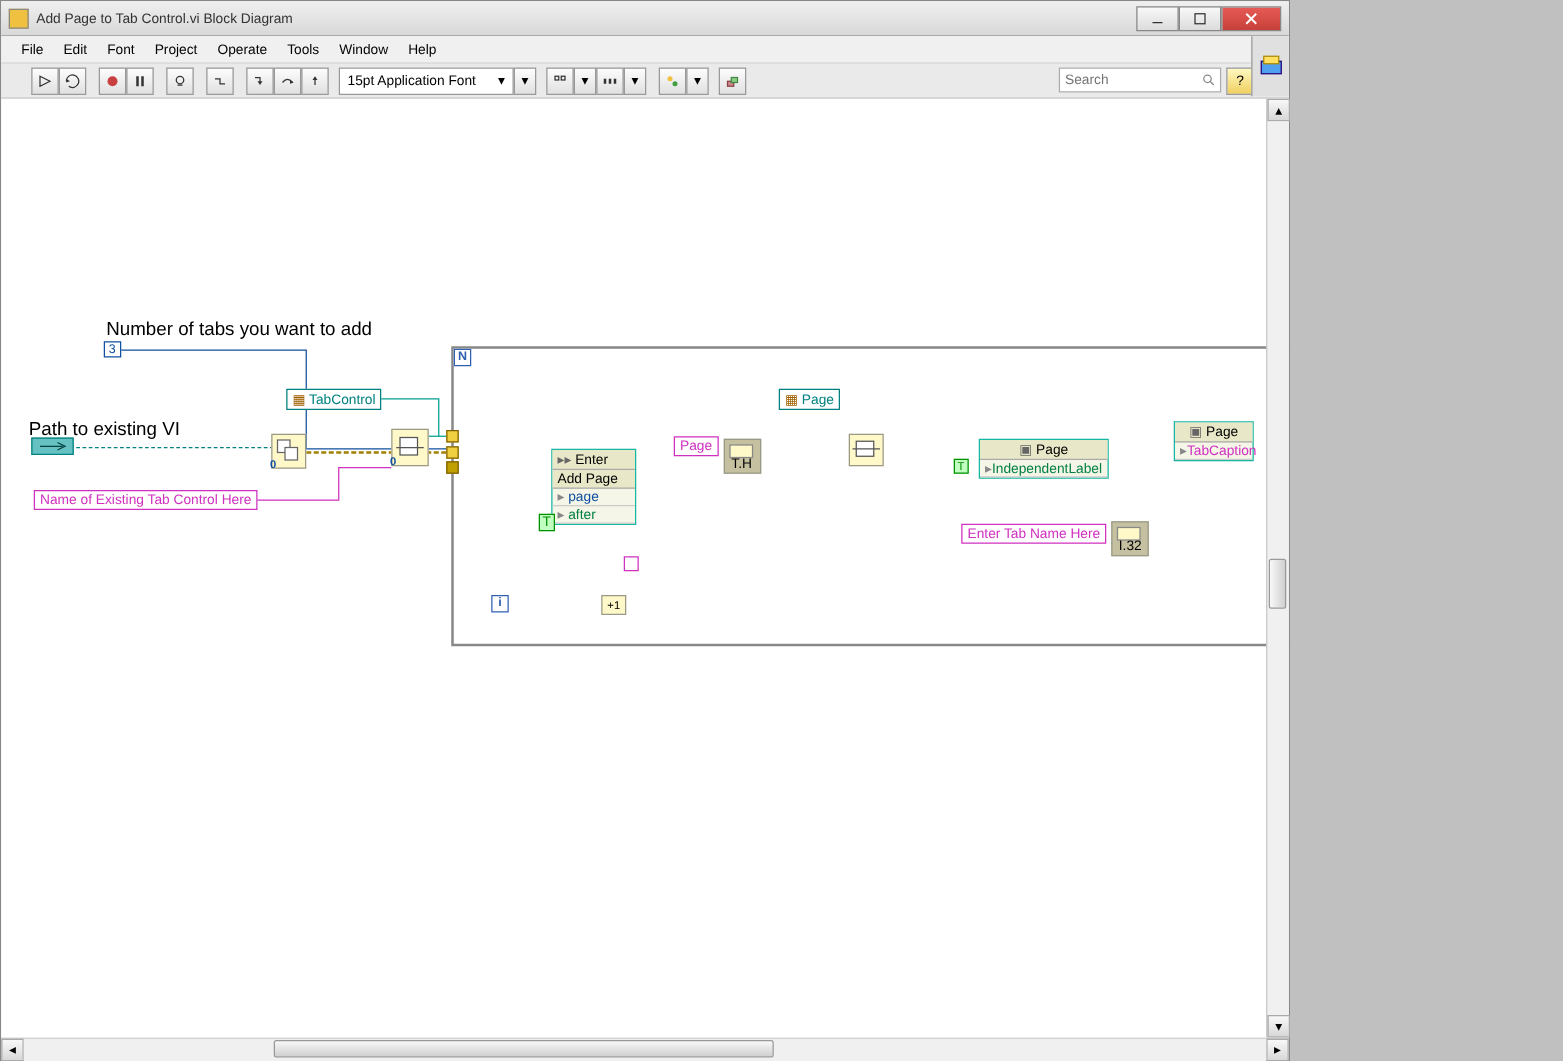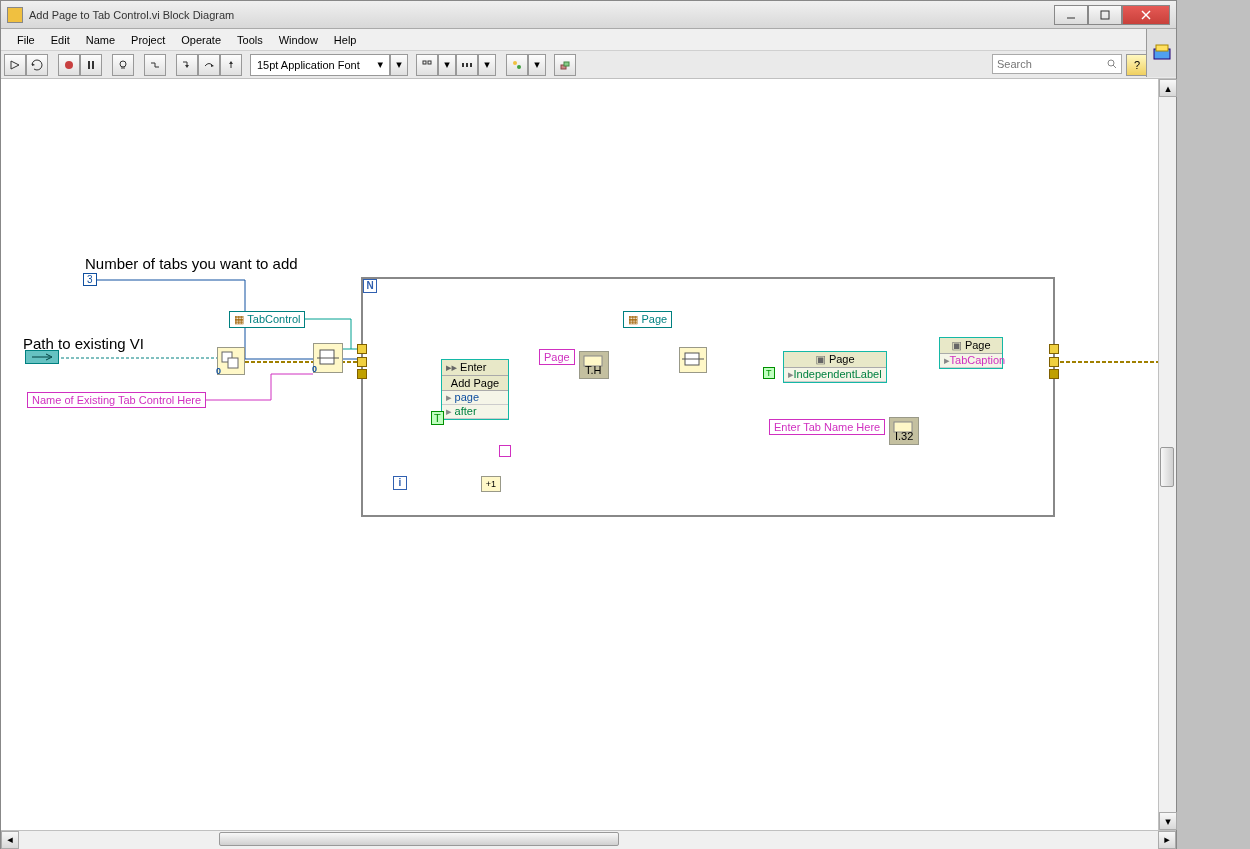--- a/index.html
+++ b/index.html
@@ -1,30 +1,30 @@
 <!DOCTYPE html>
 <html><head>
 <meta charset="utf-8">
 <style>
 * { box-sizing: border-box; margin: 0; padding: 0; font-family: Tahoma, sans-serif; font-size: 11px; }
 body { background: #c0c0c0; overflow: hidden; }
 
-.window { position: relative; width: 1177px; height: 849px; background: #fff; border: 1px solid #888; display: flex; flex-direction: column; }
+.window { position: relative; width: 1032px; height: 849px; background: #fff; border: 1px solid #888; display: flex; flex-direction: column; }
 .titlebar { height: 28px; background: linear-gradient(to bottom, #f0f0f0, #d8d8d8); display: flex; align-items: center; padding: 0 6px; border-bottom: 1px solid #aaa; }
 .titlebar .icon { width: 16px; height: 16px; background: #f0c040; border: 1px solid #888; margin-right: 6px; }
 .titlebar .title { flex: 1; color: #333; }
 .winbtns { display: flex; gap: 0; }
 .winbtn { width: 34px; height: 20px; background: linear-gradient(to bottom, #f8f8f8, #dcdcdc); border: 1px solid #888; display: flex; align-items: center; justify-content: center; cursor: default; }
 .winbtn.close { background: linear-gradient(to bottom, #e65a55, #c8403a); color: #fff; width: 48px; }
 .winbtn svg { width: 10px; height: 10px; }
 
 .menubar { height: 22px; background: #f0f0f0; display: flex; align-items: center; padding: 2px 8px; gap: 0; border-bottom: 1px solid #d0d0d0; }
 .menuitem { padding: 2px 8px; cursor: default; }
 
-.toolbar { height: 28px; background: #eaeaea; border-bottom: 1px solid #c0c0c0; display: flex; align-items: center; padding: 0 1px; position: relative; }
+.toolbar { height: 28px; background: #eaeaea; border-bottom: 1px solid #c0c0c0; display: flex; align-items: center; padding: 0 22px; position: relative; }
 .tbgrp { display: flex; align-items: center; gap: 0; margin: 0 2px; }
 .tbbtn { width: 22px; height: 22px; background: linear-gradient(to bottom, #fdfdfd, #e0e0e0); border: 1px solid #999; display: flex; align-items: center; justify-content: center; cursor: default; }
 .tbbtn.small { width: 18px; }
 .tbbtn svg { width: 12px; height: 12px; }
 .tbdivider { width: 6px; }
 .fontsel { height: 22px; background: #fff; border: 1px solid #999; padding: 2px 6px; display: flex; align-items: center; min-width: 140px; }
 .searchbox { position: absolute; right: 54px; top: 3px; width: 130px; height: 20px; border: 1px solid #aaa; background: #fff; padding: 0 18px 0 4px; color: #888; }
 .helpbtn { position: absolute; right: 28px; top: 3px; width: 22px; height: 22px; background: linear-gradient(#fff8c0, #f0d060); border: 1px solid #999; display: flex; align-items: center; justify-content: center; }
 .extra-icon { position: absolute; right: 0; top: -22px; width: 30px; height: 48px; border-left: 1px solid #999; background: #e0e0e0; display:flex; align-items:center; justify-content:center; }
 
@@ -91,21 +91,21 @@
             <line x1="1" y1="1" x2="9" y2="9" stroke="#fff" stroke-width="1.5"></line>
             <line x1="9" y1="1" x2="1" y2="9" stroke="#fff" stroke-width="1.5"></line>
           </svg>
         </div>
     </div>
   </div>
 
   <div class="menubar">
     <div class="menuitem">File</div>
     <div class="menuitem">Edit</div>
-    <div class="menuitem">Name</div>
+    <div class="menuitem">Font</div>
     <div class="menuitem">Project</div>
     <div class="menuitem">Operate</div>
     <div class="menuitem">Tools</div>
     <div class="menuitem">Window</div>
     <div class="menuitem">Help</div>
   </div>
 
   <div class="toolbar">
     <div class="tbgrp">
       <div class="tbbtn">
@@ -313,21 +313,21 @@
 
       <div class="tunnel" style="top:265px; left:356px"></div>
       <div class="tunnel" style="top:278px; left:356px"></div>
       <div class="tunnel" style="top:290px; left:356px; background:#c0a000"></div>
       <div class="tunnel" style="top:265px; left:1048px"></div>
       <div class="tunnel" style="top:278px; left:1048px"></div>
       <div class="tunnel" style="top:290px; left:1048px; background:#c0a000"></div>
 
       <div class="invoke" style="top:280px; left:440px; width:68px">
         <div class="hdr"><span style="color:#666">▸▸ </span><span>Enter</span></div>
-        <div class="hdr" style="text-align:center">Add Page</div>
+        <div class="hdr" style="">Add Page</div>
         <div class="row"><span style="color:#888">▸ </span><span>page</span></div>
         <div class="row after"><span style="color:#888">▸ </span><span>after</span></div>
       </div>
 
       <div class="boxed" style="top:332px; left:430px; border-color:#009000; color:#009000; background:#c0ffc0; padding:0 2px">T</div>
 
       <div class="boxed pink" style="top:270px; left:538px">Page</div>
 
       <div class="nodebox node-dark" style="top:272px; left:578px; width:30px; height:28px">
         <svg width="28" height="26">

